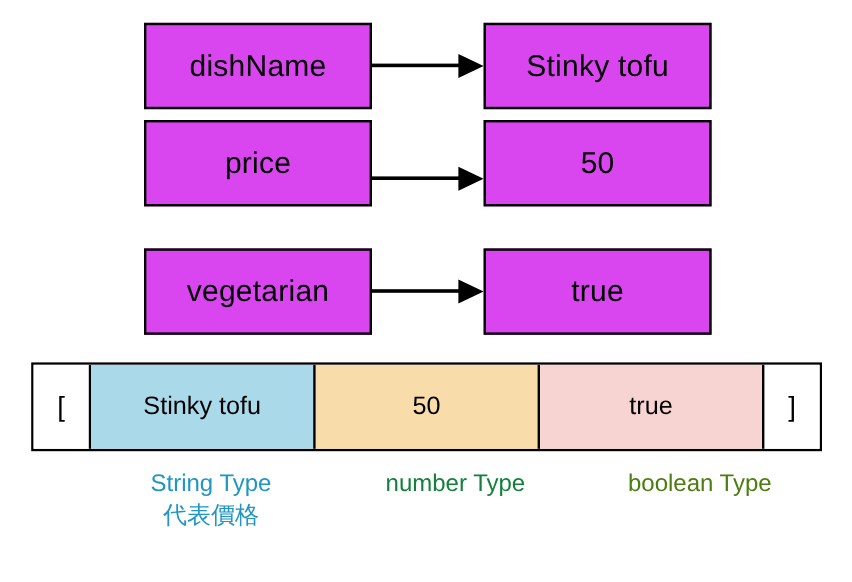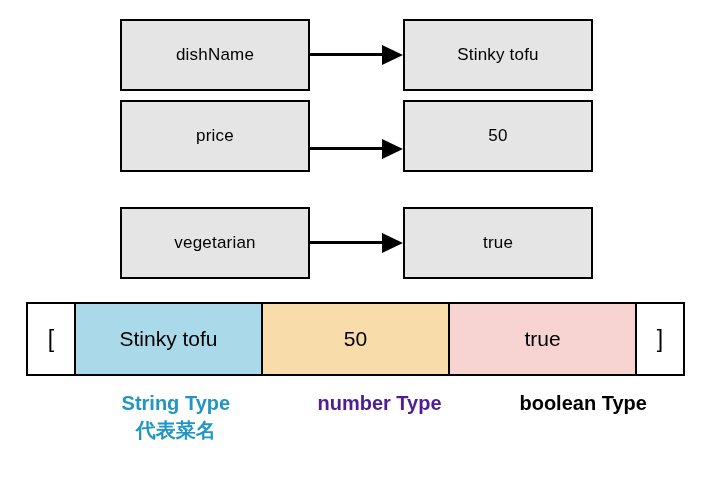--- a/index.html
+++ b/index.html
@@ -16,26 +16,26 @@
   #stage {
     position: relative;
     width: 710px;
     height: 485px;
   }
 
   
   .box {
     position: absolute;
     box-sizing: border-box;
-    background: #e5e5e5;
+    background: #d946ef;
     border: 2px solid #000000;
     display: flex;
     align-items: center;
     justify-content: center;
-    font-size: 17px;
+    font-size: 25px;
     color: #000000;
     letter-spacing: 0.2px;
   }
   .key-box  { left: 120px; width: 190px; height: 72px; }
   .val-box  { left: 403px; width: 190px; height: 72px; }
 
   .row0 { top: 19px; }
   .row1 { top: 100px; }
   .row2 { top: 207px; align-items: center; }
 
@@ -115,25 +115,25 @@
     display: flex;
   }
   .caption {
     flex: 1 1 0;
     text-align: center;
     line-height: 1.35;
   }
   .caption .cap-line {
     display: block;
     font-size: 20px;
-    font-weight: bold;
+    font-weight: normal;
   }
   .cap-0 { color: #2196c4; }
-  .cap-1 { color: #4c1d95; }
-  .cap-2 { color: #000000; }
+  .cap-1 { color: #15803d; }
+  .cap-2 { color: #4d7c0f; }
 </style>
 </head>
 <body>
 
 <div id="stage">
 
   <div class="box key-box row0">
     <span>dishName</span>
   </div>
   <div class="arrow arrow0">
@@ -170,21 +170,21 @@
     <div class="bracket bracket-left">[</div>
     <div class="cell cell-0">Stinky tofu</div>
     <div class="cell cell-1">50</div>
     <div class="cell cell-2">true</div>
     <div class="bracket bracket-right">]</div>
   </div>
 
   <div class="captions">
     <div class="caption cap-0">
       <span class="cap-line">String Type</span>
-      <span class="cap-line">代表菜名</span>
+      <span class="cap-line">代表價格</span>
     </div>
     <div class="caption cap-1">
       <span class="cap-line">number Type</span>
     </div>
     <div class="caption cap-2">
       <span class="cap-line">boolean Type</span>
     </div>
   </div>
 
 </div>

